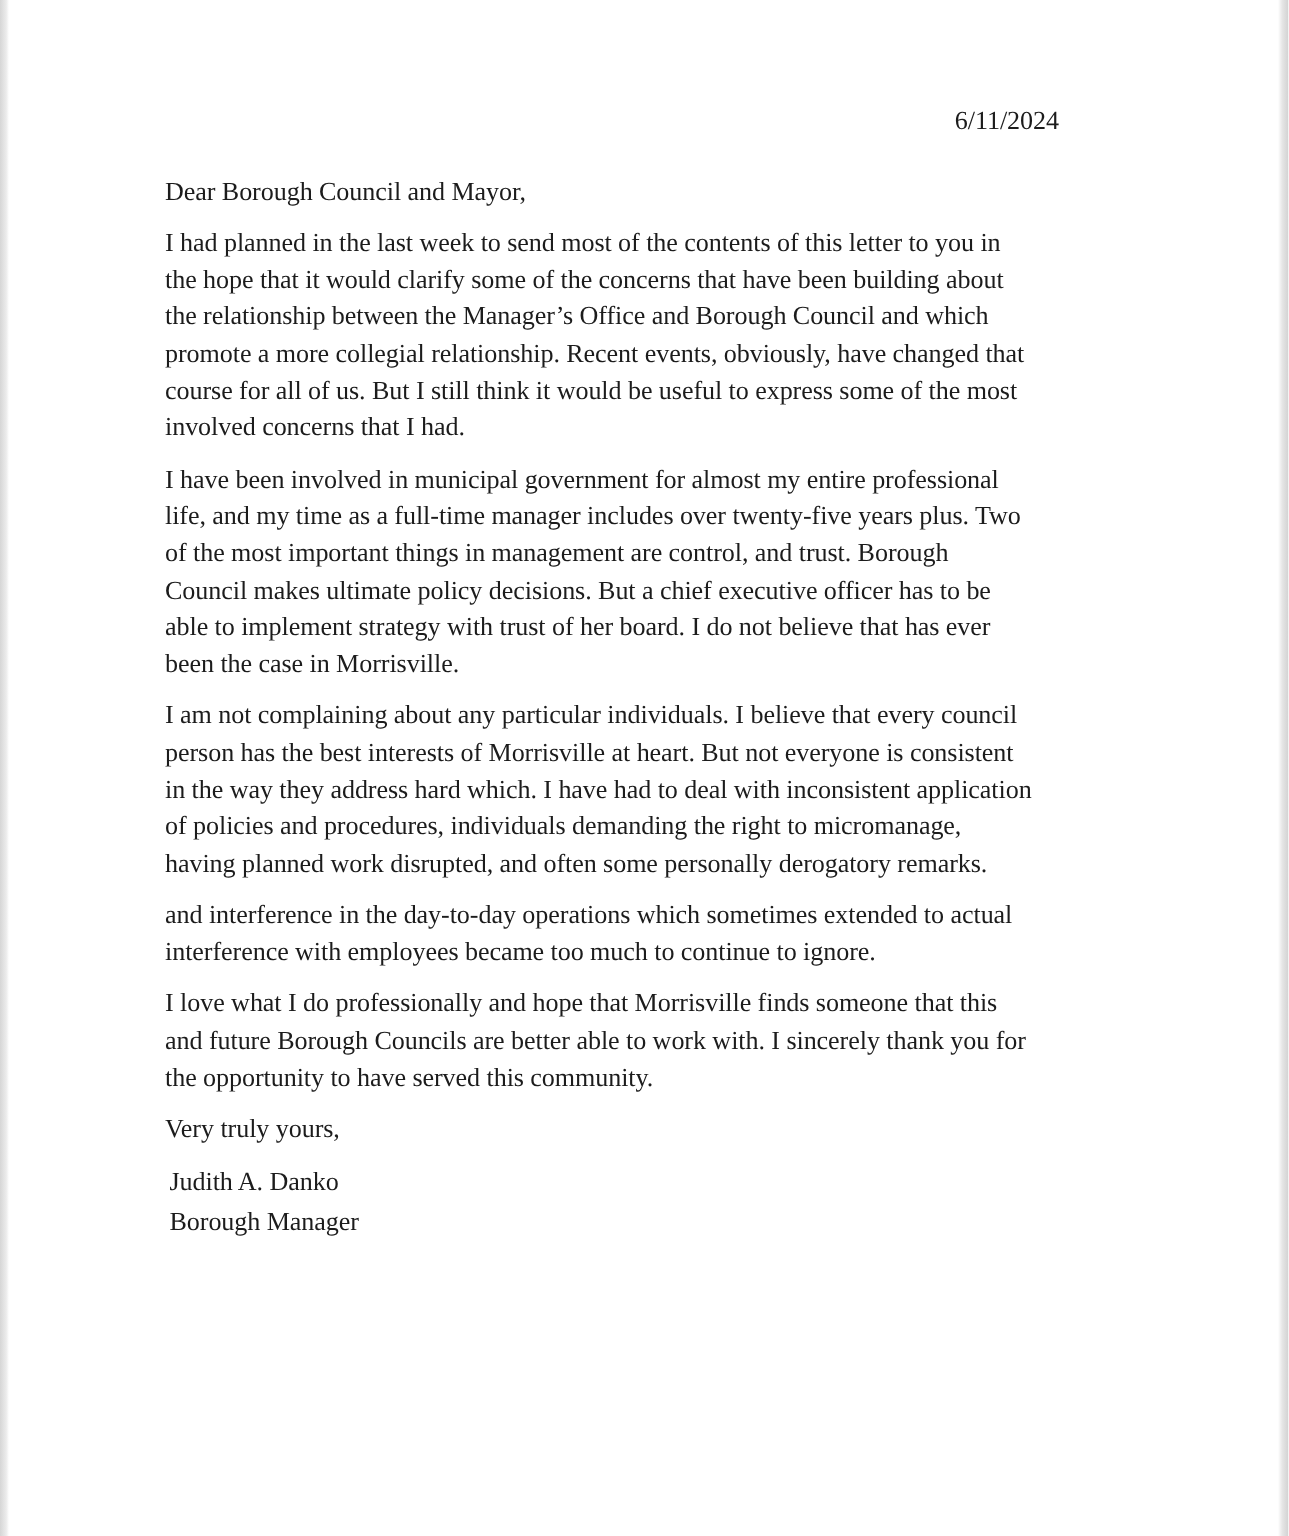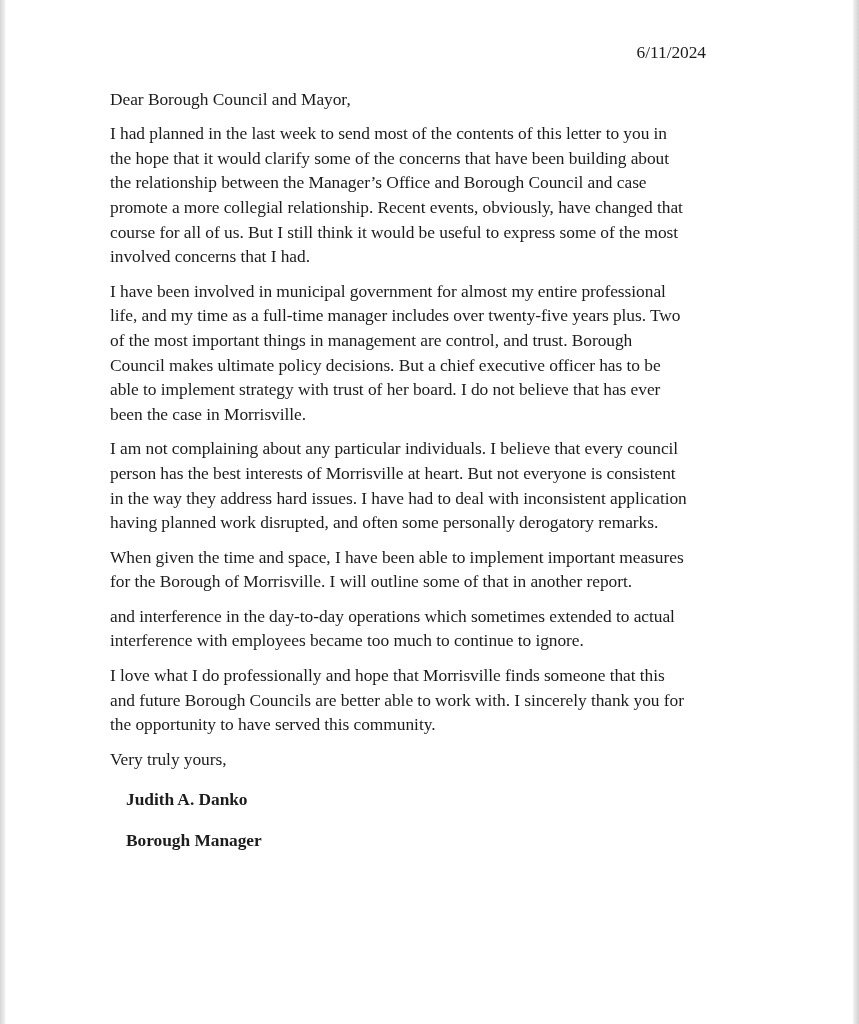--- a/index.html
+++ b/index.html
@@ -24,21 +24,21 @@
     }
     .edge-right {
       position: absolute;
       right: 0; top: 0;
       width: 7px; height: 1024px;
       background: linear-gradient(to left, #d2d2d2, #e6e6e6 60%, #ffffff);
     }
     .letter {
       position: absolute;
       left: 110px;
-      top: 40px;
+      top: 68px;
       width: 660px;
       font-family: "Liberation Serif", "DejaVu Serif", serif;
       font-size: 17.4px;
       line-height: 24.6px;
       color: #1c1c1c;
       letter-spacing: -0.05px;
     }
     .date {
       text-align: right;
       padding-right: 64px;
@@ -52,64 +52,60 @@
     }
     .para .line {
       display: block;
       white-space: nowrap;
     }
     .closing {
       margin: 0 0 10px 0;
     }
     .sig-name, .sig-title {
       display: block;
-      margin: 16px;
-      font-weight: bold;
+      margin: 3px;
     }
   </style>
 </head>
 <body>
 
 <div class="frame">
   <div class="edge-left"></div>
   <div class="edge-right"></div>
 
   <div class="letter">
     <p class="date">6/11/2024</p>
     <p class="salutation">Dear Borough Council and Mayor,</p>
 
     <p class="para">
       <span class="line">I had planned in the last week to send most of the contents of this letter to you in</span>
       <span class="line">the hope that it would clarify some of the concerns that have been building about</span>
-      <span class="line">the relationship between the Manager’s Office and Borough Council and case</span>
+      <span class="line">the relationship between the Manager’s Office and Borough Council and which</span>
       <span class="line">promote a more collegial relationship. Recent events, obviously, have changed that</span>
       <span class="line">course for all of us. But I still think it would be useful to express some of the most</span>
       <span class="line">involved concerns that I had.</span>
     </p>
 
     <p class="para">
       <span class="line">I have been involved in municipal government for almost my entire professional</span>
       <span class="line">life, and my time as a full-time manager includes over twenty-five years plus. Two</span>
       <span class="line">of the most important things in management are control, and trust. Borough</span>
       <span class="line">Council makes ultimate policy decisions. But a chief executive officer has to be</span>
       <span class="line">able to implement strategy with trust of her board. I do not believe that has ever</span>
       <span class="line">been the case in Morrisville.</span>
     </p>
 
     <p class="para">
       <span class="line">I am not complaining about any particular individuals. I believe that every council</span>
       <span class="line">person has the best interests of Morrisville at heart. But not everyone is consistent</span>
-      <span class="line">in the way they address hard issues. I have had to deal with inconsistent application</span>
+      <span class="line">in the way they address hard which. I have had to deal with inconsistent application</span>
+      <span class="line">of policies and procedures, individuals demanding the right to micromanage,</span>
       <span class="line">having planned work disrupted, and often some personally derogatory remarks.</span>
     </p>
 
-    <p class="para">
-      <span class="line">When given the time and space, I have been able to implement important measures</span>
-      <span class="line">for the Borough of Morrisville. I will outline some of that in another report.</span>
-    </p>
 
     <p class="para">
       <span class="line">and interference in the day-to-day operations which sometimes extended to actual</span>
       <span class="line">interference with employees became too much to continue to ignore.</span>
     </p>
 
     <p class="para">
       <span class="line">I love what I do professionally and hope that Morrisville finds someone that this</span>
       <span class="line">and future Borough Councils are better able to work with. I sincerely thank you for</span>
       <span class="line">the opportunity to have served this community.</span>

